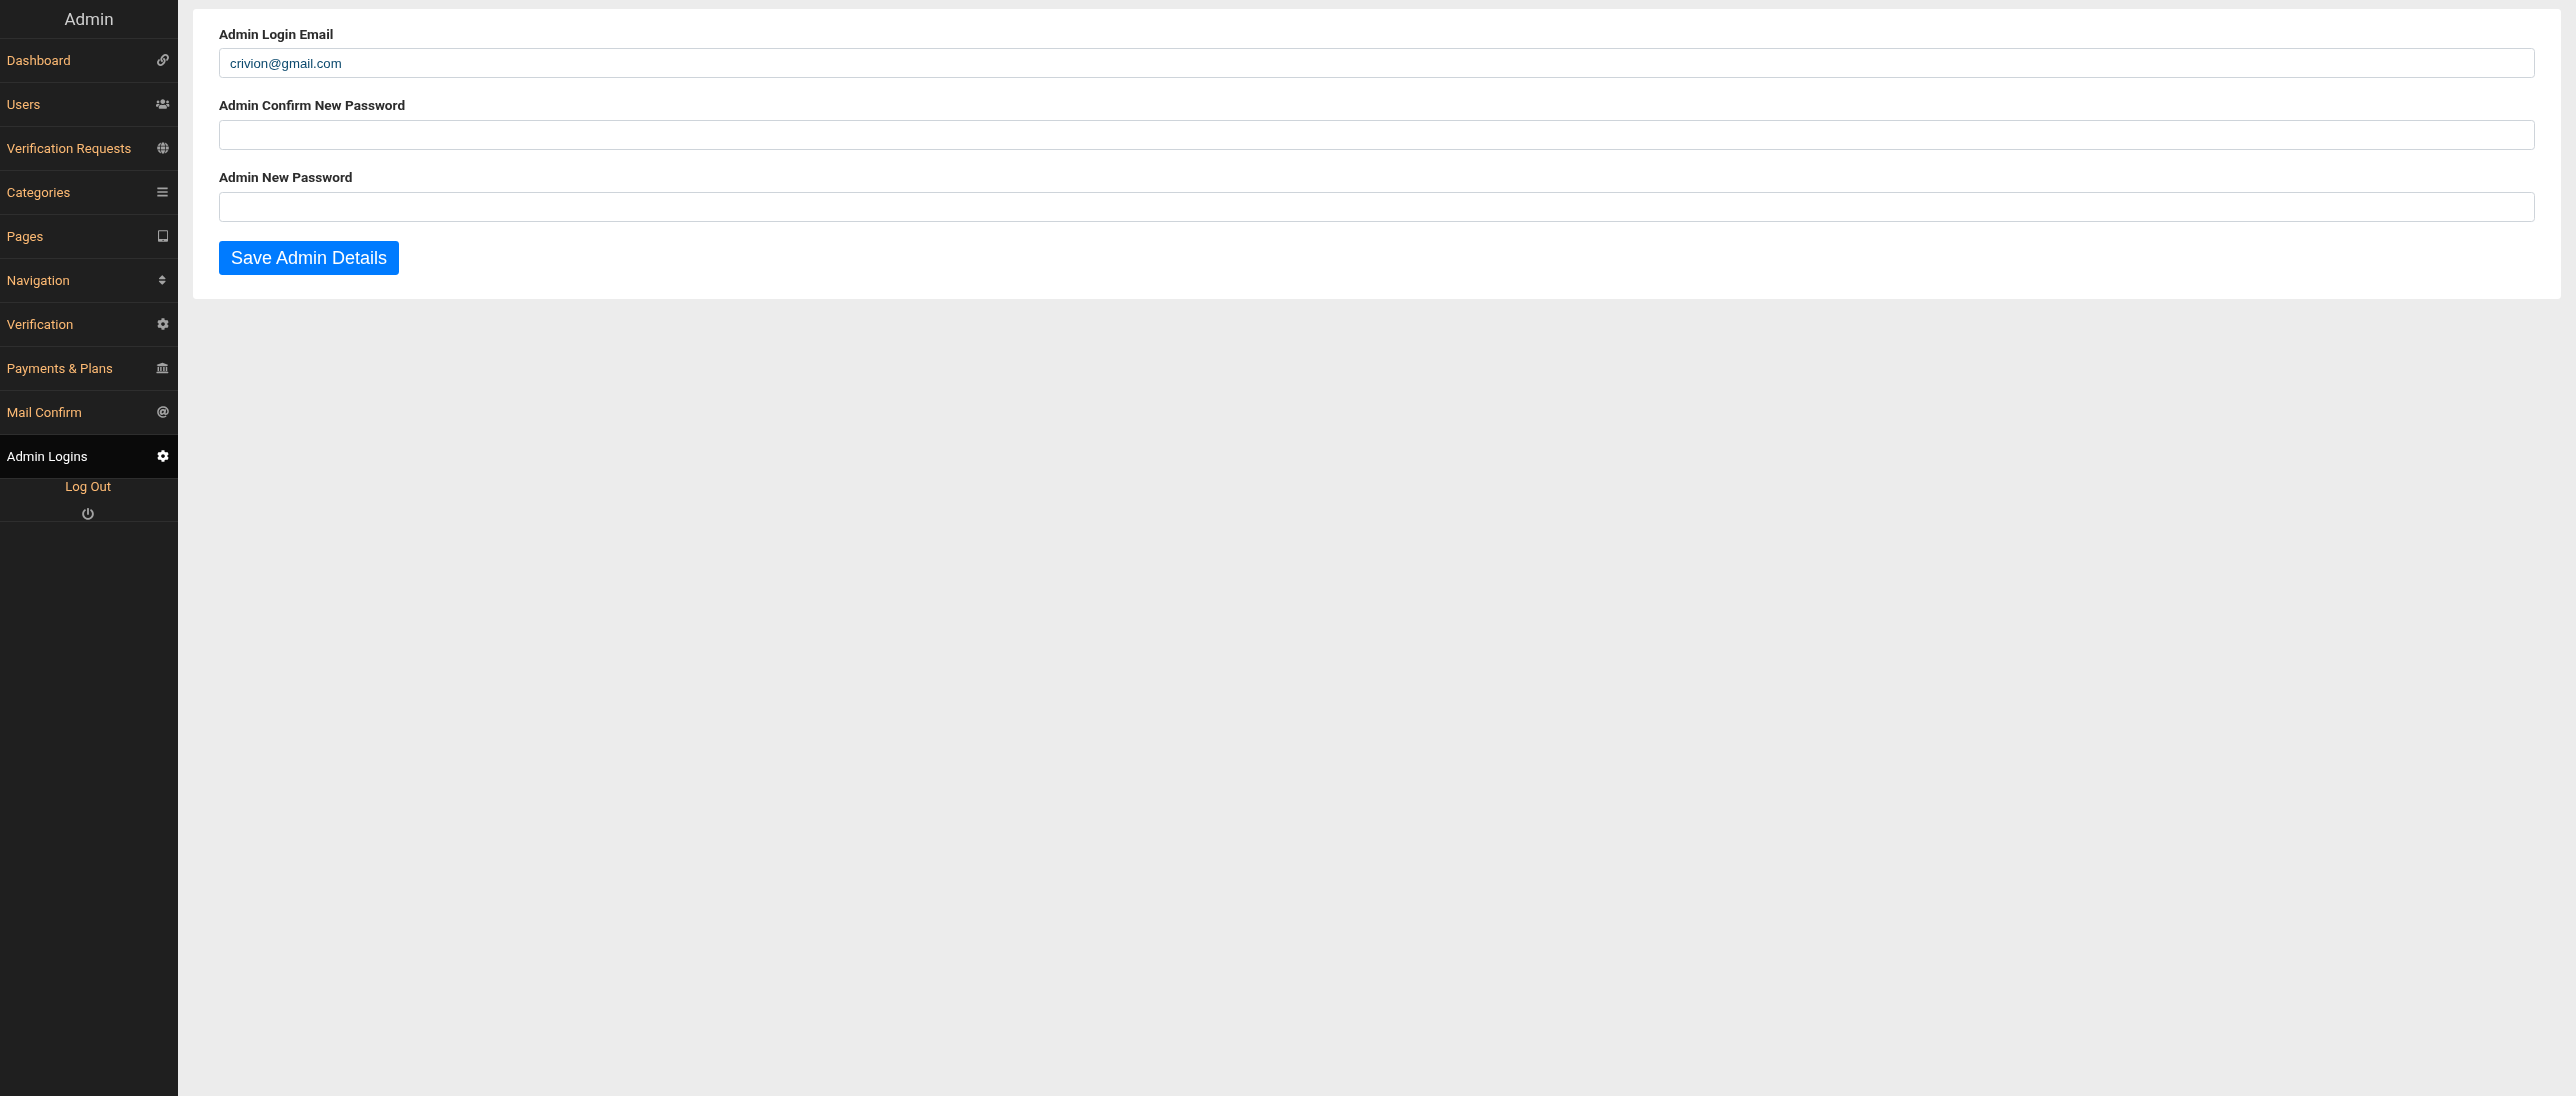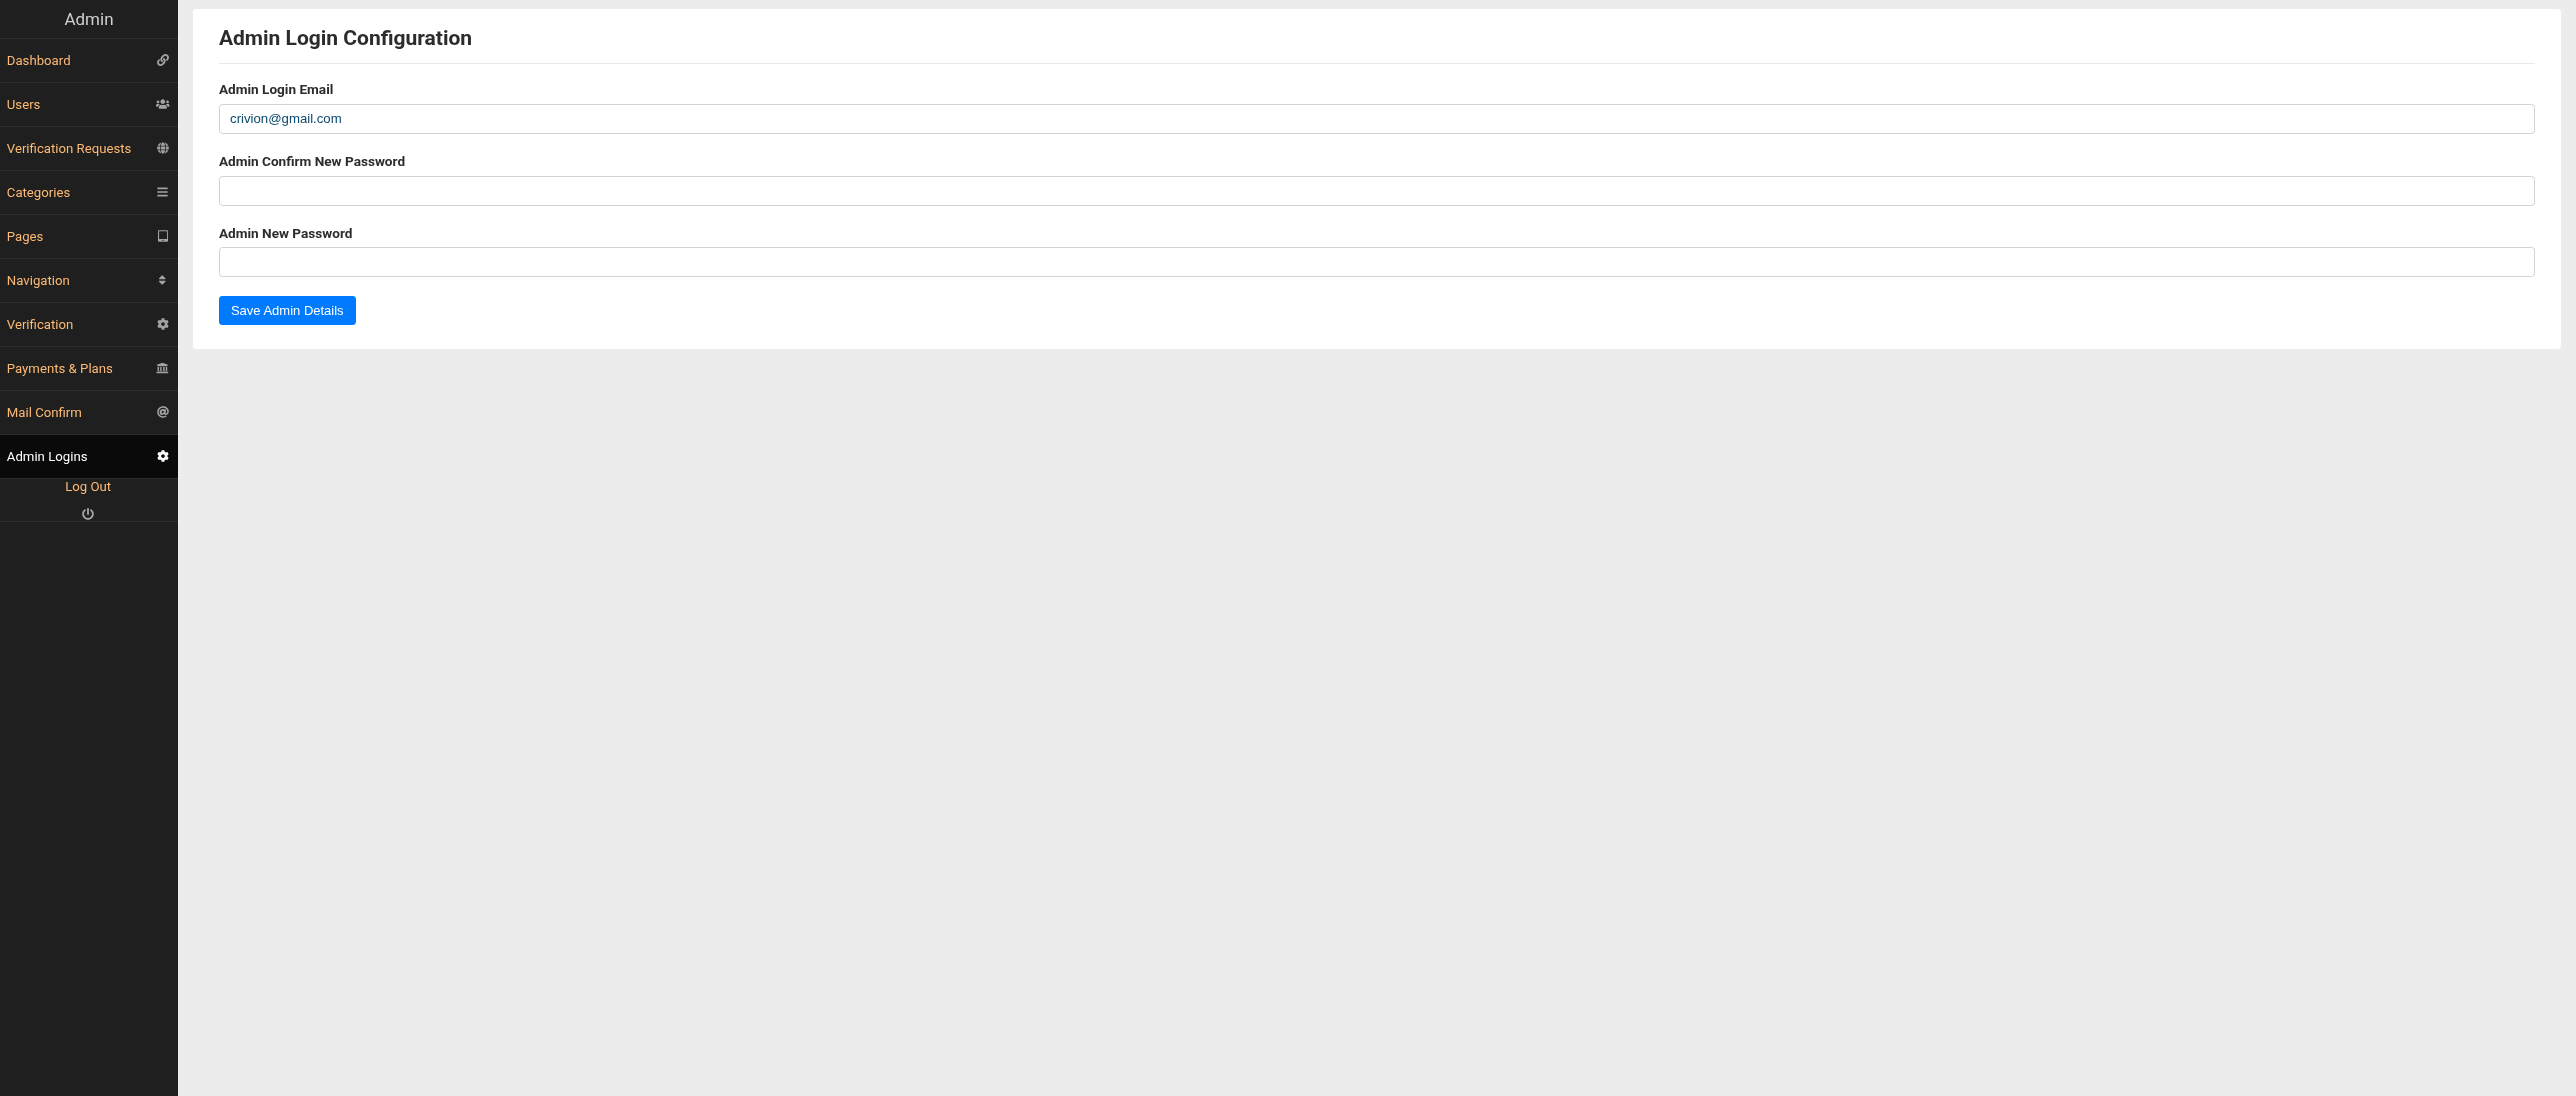--- a/index.html
+++ b/index.html
@@ -71,21 +71,21 @@
     color: #0c4a6e;
     background: #fff;
     height: 30px;
   }
   .btn-primary {
     background: #007bff;
     border: none;
     color: #fff;
     padding: 6.8px 12px;
     border-radius: 3.4px;
-    font-size: 13px;
+    font-size: 18px;
     cursor: pointer;
   }
 </style>
 </head>
 <body>
 
 <svg width="0" height="0" style="position:absolute">
   <defs>
     <symbol id="link-icon" viewBox="0 0 512 512">
         <path d="M326.6 185.4c59.7 59.8 58.9 155.7 .4 214.6-.1 .1-.2 .3-.4 .4l-67.2 67.2c-59.3 59.3-155.7 59.3-214.9 0-59.3-59.3-59.3-155.7 0-214.9l37.1-37.1c9.8-9.8 26.8-3.3 27.3 10.6 .6 17.7 3.8 35.5 9.7 52.7 2 5.8 .6 12.3-3.8 16.6l-13.1 13.1c-28 28-28.9 73.7-1.2 102 28 28.6 74 28.8 102.3 .4l67.2-67.2c28.2-28.2 28.1-73.8 0-101.8-3.7-3.7-7.4-6.6-10.3-8.6-4.1-2.9-6.7-7.5-6.9-12.5-.4-10.6 3.3-21.5 11.7-29.8l21.1-21.1c5.5-5.5 14.2-6.2 20.6-1.7 7.3 5.2 14.2 11 20.4 17.2zM467.5 44.4c-59.3-59.3-155.7-59.3-214.9 0l-67.2 67.2c-.1 .1-.3 .3-.4 .4-58.6 58.9-59.4 154.8 .4 214.6 6.2 6.2 13.1 12 20.4 17.2 6.4 4.5 15.1 3.8 20.6-1.7l21.1-21.1c8.4-8.4 12.1-19.2 11.7-29.8-.2-5-2.8-9.6-6.9-12.5-2.9-2-6.6-4.9-10.3-8.6-28.1-28.1-28.2-73.6 0-101.8l67.2-67.2c28.3-28.3 74.3-28.2 102.3 .4 27.7 28.3 26.8 73.9-1.2 102l-13.1 13.1c-4.4 4.4-5.8 10.8-3.8 16.6 5.9 17.2 9 35 9.7 52.7 .5 13.9 17.5 20.4 27.3 10.6l37.1-37.1c59.3-59.3 59.3-155.7 0-214.9z"></path>
@@ -209,21 +209,20 @@
       <span class="side-icon">
           <svg width="12" height="12" viewBox="0 0 14 14">
             <use href="#power-icon"></use>
           </svg>
         </span>
     </div>
   </nav>
 
   <main class="main">
     <div class="card">
-      <h3>Admin Login Configuration</h3>
 
       <div class="form-group">
         <label class="form-label">Admin Login Email</label>
         <input type="text" class="form-control" value="crivion@gmail.com" style="">
       </div>
 
       <div class="form-group">
         <label class="form-label">Admin Confirm New Password</label>
         <input type="password" class="form-control" value="" style="">
       </div>

